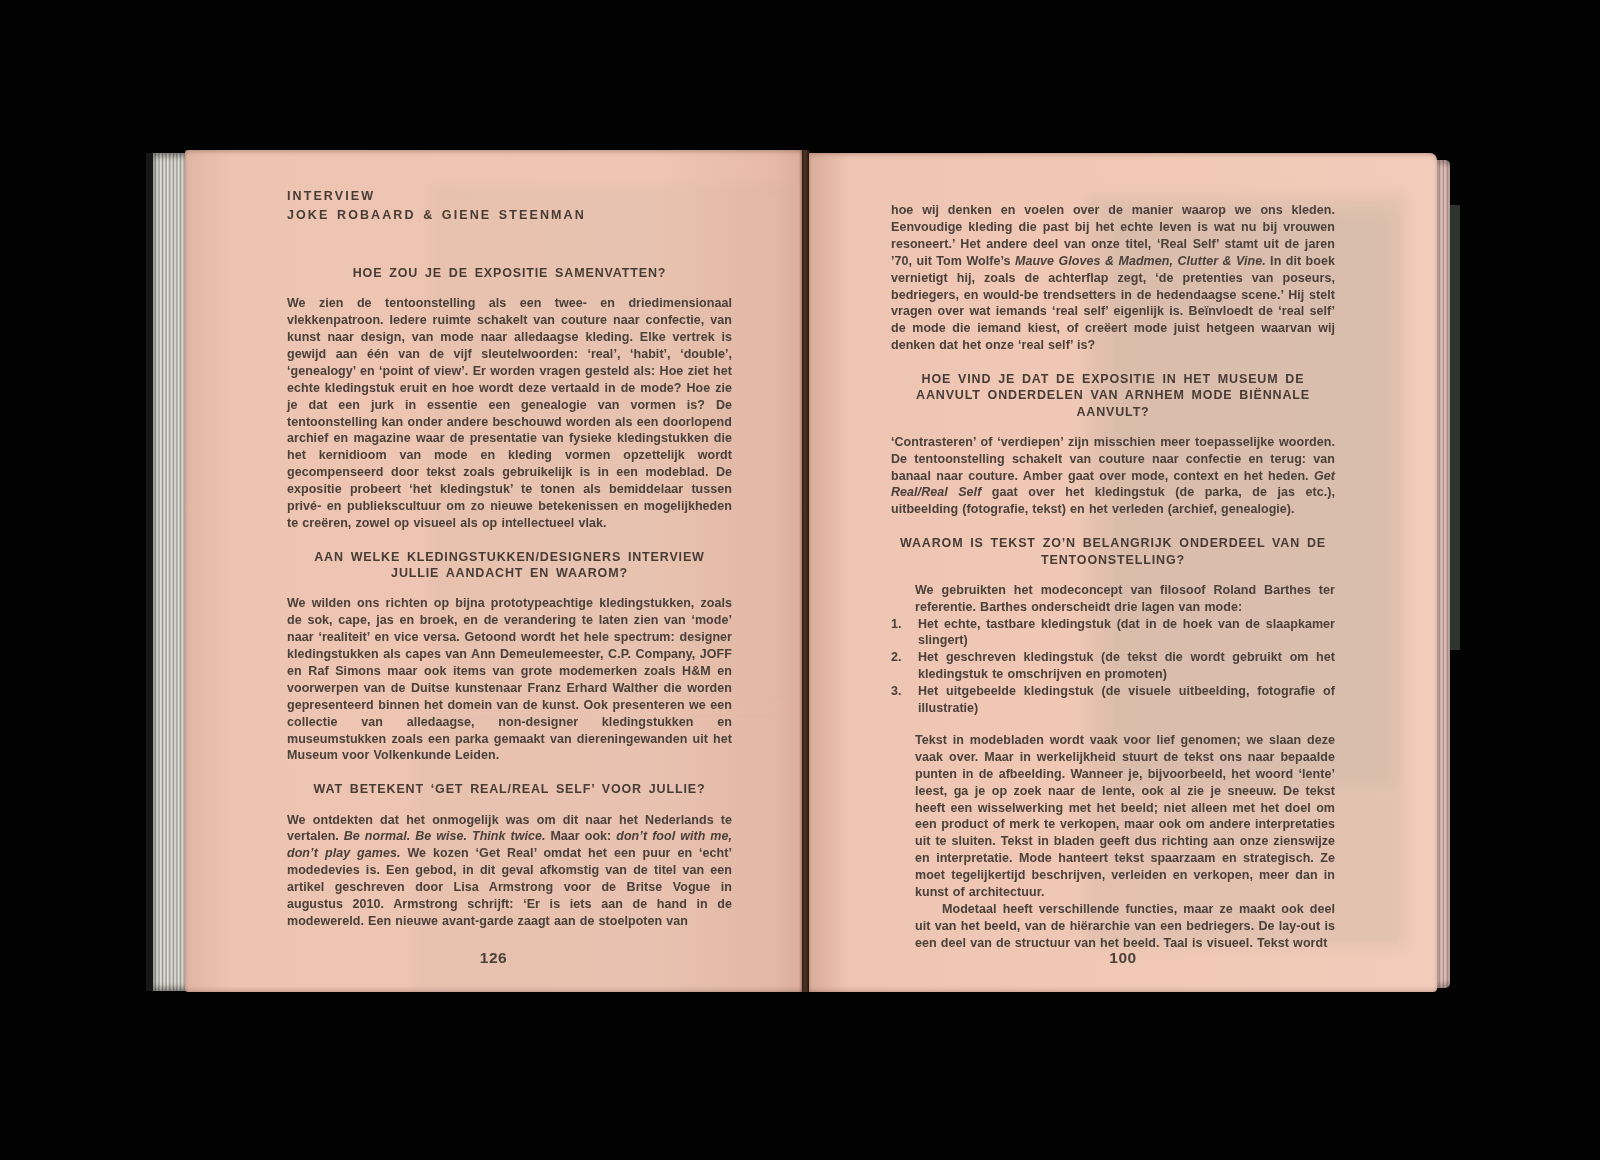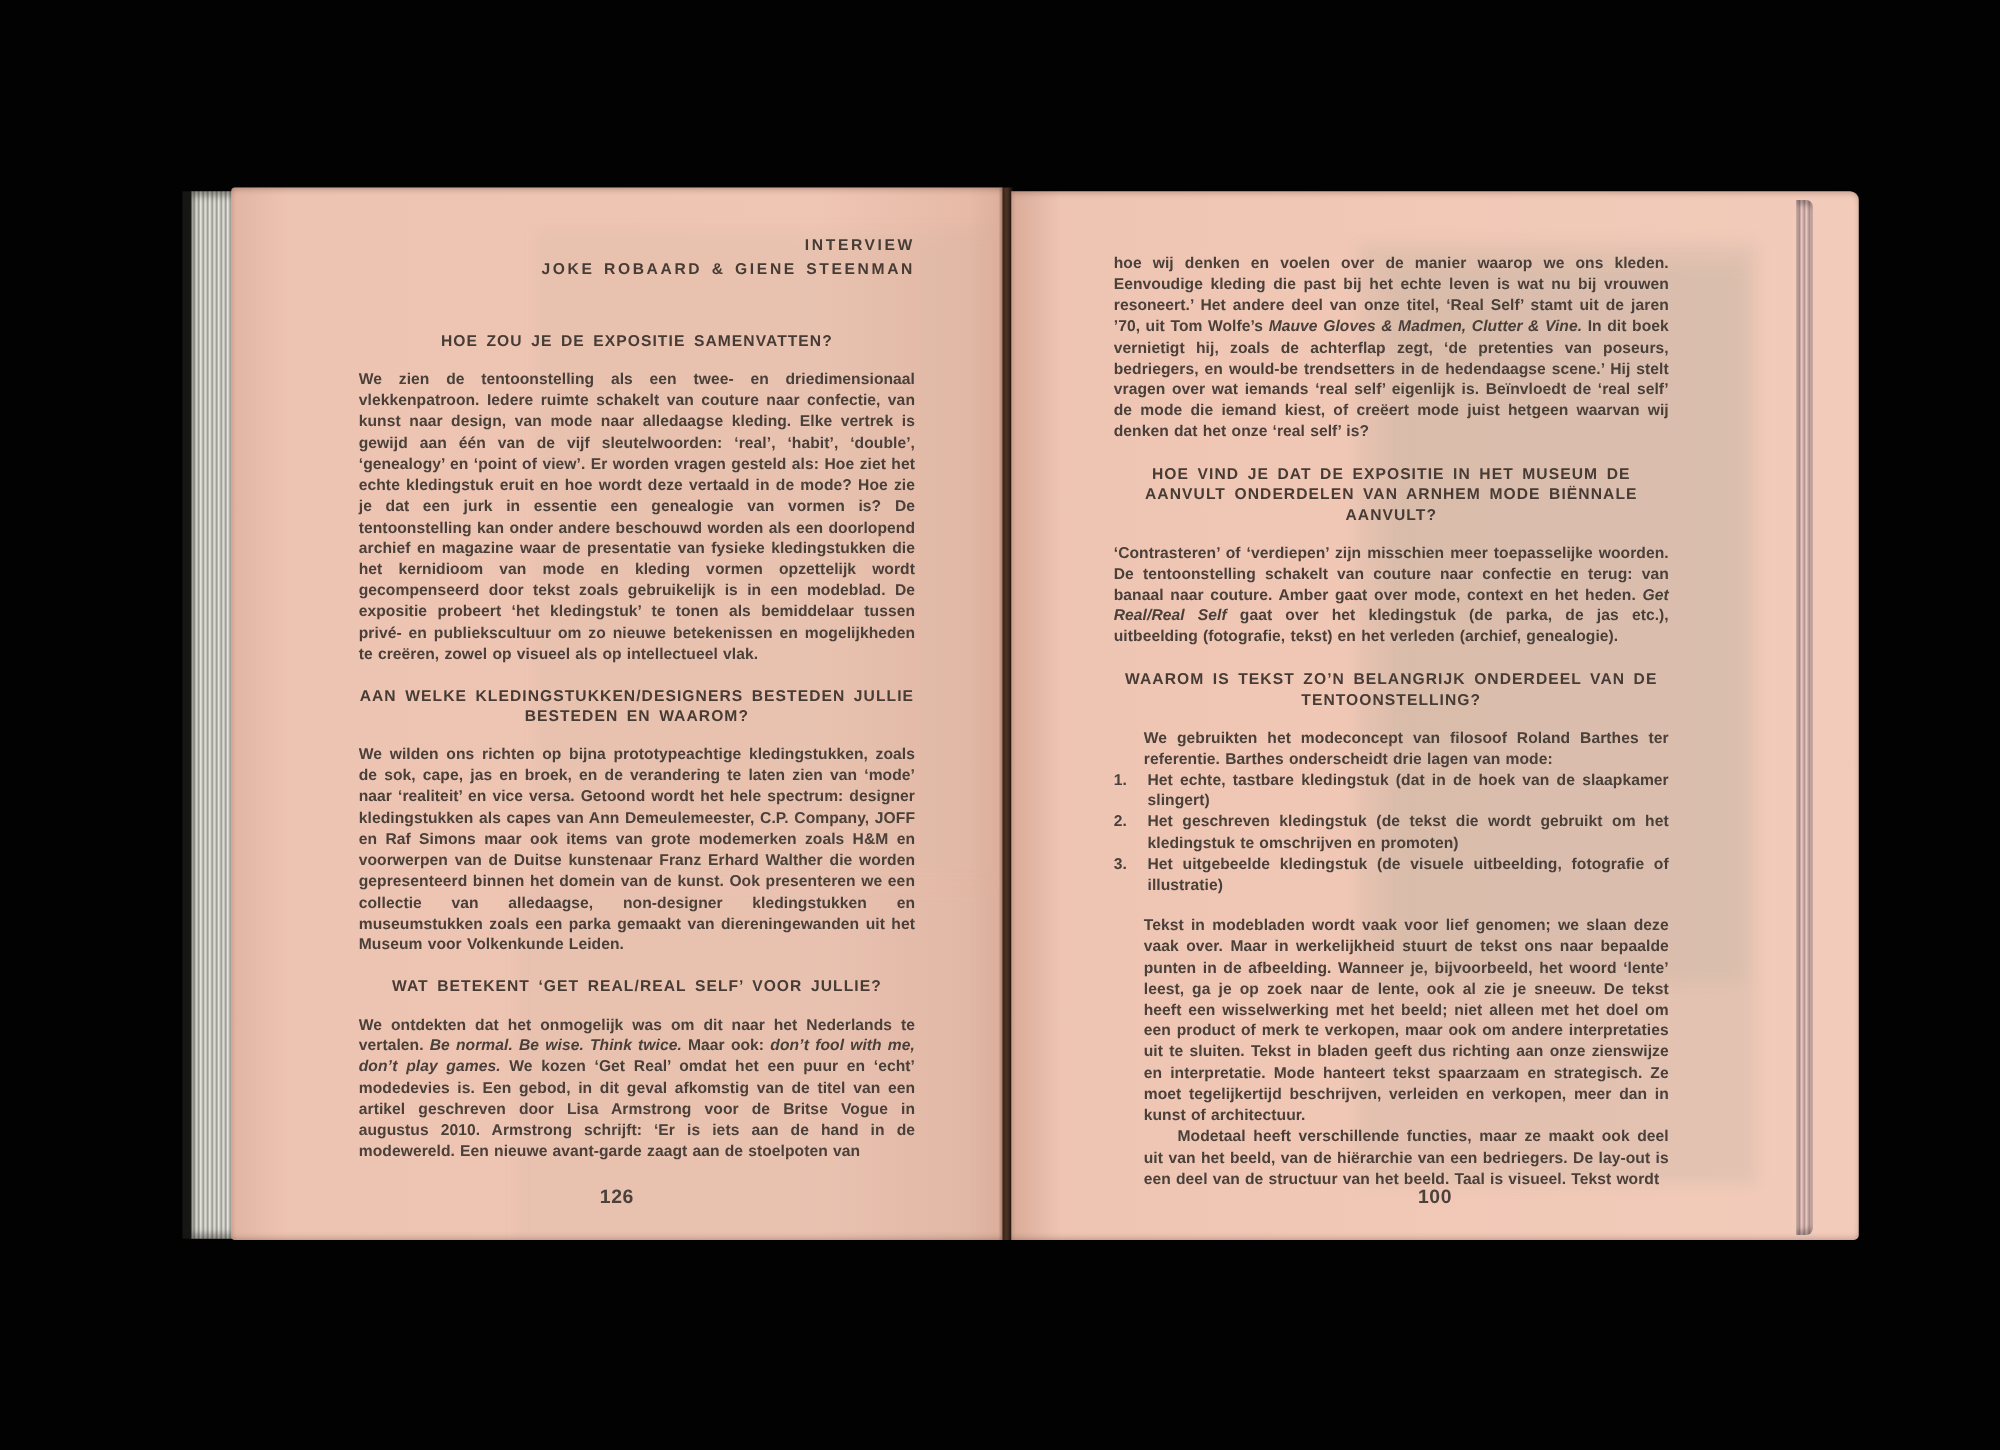--- a/index.html
+++ b/index.html
@@ -36,21 +36,21 @@
     position: absolute;
     top: 150px; height: 842px;
   }
   .page-left {
     left: 185px; width: 617px;
     background: linear-gradient(90deg, #e2b5a3 0px, #edc3b1 45px, #efc5b3 470px, #e6baa7 590px, #dcae9b 100%);
     border-radius: 3px 0 0 3px;
     box-shadow: inset 0 3px 5px -2px rgba(60,30,20,0.35), inset 0 -3px 5px -2px rgba(60,30,20,0.30);
   }
   .page-right {
-    left: 809px; top: 153px; height: 839px; width: 678px;
+    left: 809px; top: 153px; height: 839px; width: 628px;
     background: linear-gradient(90deg, #d9ab98 0px, #eec4b2 40px, #f1c8b6 300px, #f2cbba 100%);
     border-radius: 0 7px 4px 0;
     box-shadow: inset 0 3px 5px -2px rgba(60,30,20,0.30), inset 0 -3px 5px -2px rgba(60,30,20,0.28);
   }
   .gutter {
     position: absolute; left: 799px; top: 150px; width: 12px; height: 842px;
     background: linear-gradient(90deg,
       rgba(90,55,38,0) 0%, rgba(112,73,53,0.55) 35%,
       #4f3223 50%, rgba(112,73,53,0.55) 66%, rgba(90,55,38,0) 100%);
   }
@@ -64,21 +64,21 @@
 
   
   .content {
     position: absolute;
     color: #4a403a;
   }
   .content-left  { left: 102px; top: 37px;  width: 445px; }
   .content-right { left: 82px;  top: 49px;  width: 444px; }
 
   .title-block {
-    text-align: right;
+    text-align: left;
     font-weight: bold;
     font-size: 12.5px;
     line-height: 19px;
     letter-spacing: 2.1px;
     word-spacing: 2px;
     color: #473c35;
     margin: 0 0 40px 0;
   }
 
   .q-heading {
@@ -142,21 +142,21 @@
       <div class="ghost ghost-l1"></div>
       <div class="ghost ghost-l2"></div>
       <div class="content content-left">
         <div class="title-block">
           <div>INTERVIEW</div>
           <div>JOKE ROBAARD &amp; GIENE STEENMAN</div>
         </div>
         <div>
             <div class="q-heading">HOE ZOU JE DE EXPOSITIE SAMENVATTEN?</div>
             <p class="para"><span>We zien de tentoonstelling als een twee- en driedimensionaal vlekkenpatroon. Iedere ruimte schakelt van couture naar confectie, van kunst naar design, van mode naar alledaagse kleding. Elke vertrek is gewijd aan één van de vijf sleutelwoorden: ‘real’, ‘habit’, ‘double’, ‘genealogy’ en ‘point of view’. Er worden vragen gesteld als: Hoe ziet het echte kledingstuk eruit en hoe wordt deze vertaald in de mode? Hoe zie je dat een jurk in essentie een genealogie van vormen is? De tentoonstelling kan onder andere beschouwd worden als een doorlopend archief en magazine waar de presentatie van fysieke kledingstukken die het kernidioom van mode en kleding vormen opzettelijk wordt gecompenseerd door tekst zoals gebruikelijk is in een modeblad. De expositie probeert ‘het kledingstuk’ te tonen als bemiddelaar tussen privé- en publiekscultuur om zo nieuwe betekenissen en mogelijkheden te creëren, zowel op visueel als op intellectueel vlak.</span></p>
-            <div class="q-heading">AAN WELKE KLEDINGSTUKKEN/DESIGNERS BESTEDEN JULLIE BESTEDEN EN WAAROM?</div>
+            <div class="q-heading">AAN WELKE KLEDINGSTUKKEN/DESIGNERS INTERVIEW JULLIE AANDACHT EN WAAROM?</div>
             <p class="para"><span>We wilden ons richten op bijna prototypeachtige kledingstukken, zoals de sok, cape, jas en broek, en de verandering te laten zien van ‘mode’ naar ‘realiteit’ en vice versa. Getoond wordt het hele spectrum: designer kledingstukken als capes van Ann Demeulemeester, C.P. Company, JOFF en Raf Simons maar ook items van grote modemerken zoals H&amp;M en voorwerpen van de Duitse kunstenaar Franz Erhard Walther die worden gepresenteerd binnen het domein van de kunst. Ook presenteren we een collectie van alledaagse, non-designer kledingstukken en museumstukken zoals een parka gemaakt van diereningewanden uit het Museum voor Volkenkunde Leiden.</span></p>
             <div class="q-heading">WAT BETEKENT ‘GET REAL/REAL SELF’ VOOR JULLIE?</div>
             <p class="para"><span>We ontdekten dat het onmogelijk was om dit naar het Nederlands te vertalen. </span><em>Be normal. Be wise. Think twice.</em><span> Maar ook: </span><em>don’t fool with me, don’t play games.</em><span> We kozen ‘Get Real’ omdat het een puur en ‘echt’ modedevies is. Een gebod, in dit geval afkomstig van de titel van een artikel geschreven door Lisa Armstrong voor de Britse Vogue in augustus 2010. Armstrong schrijft: ‘Er is iets aan de hand in de modewereld. Een nieuwe avant-garde zaagt aan de stoelpoten van</span></p>
           </div>
       </div>
       <div class="page-num">126</div>
     </div>
   </div>
 
   <div class="gutter"></div>

